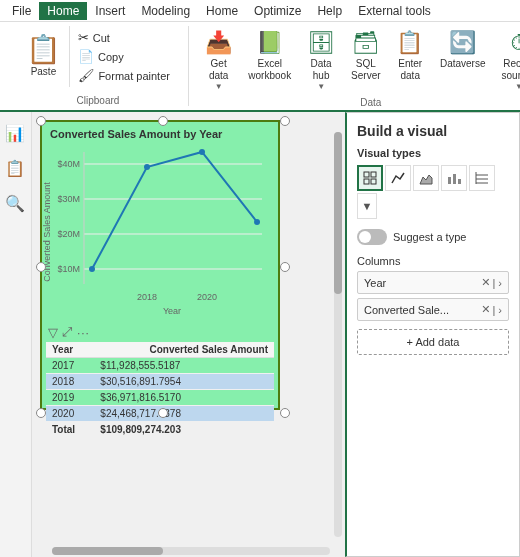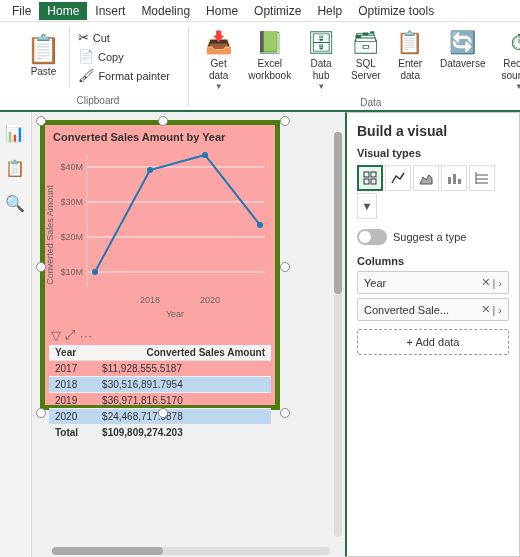--- a/index.html
+++ b/index.html
@@ -36,21 +36,21 @@
     .main { display: flex; height: calc(557px - 22px - 90px); background: #f0f0f0; }
 
     
     .left-sidebar { width: 32px; background: #f3f3f3; border-right: 1px solid #ddd; display: flex; flex-direction: column; align-items: center; padding-top: 8px; gap: 8px; }
     .sidebar-icon { font-size: 16px; color: #555; cursor: pointer; padding: 4px; border-radius: 2px; }
 
     
     .canvas { flex: 1; background: #f0f0f0; padding: 8px; position: relative; overflow: hidden; }
 
     
-    .visual-container { background: #fca5a5; border: 5px solid #4d7c0f; position: absolute; top: 8px; left: 8px; width: 240px; height: 290px; }
+    .visual-container { background: #86efac; border: 2px solid #4d7c0f; position: absolute; top: 8px; left: 8px; width: 240px; height: 290px; }
     .visual-title { font-size: 11px; font-weight: 600; color: #333; padding: 6px 8px 2px; }
 
     
     .chart-area { width: 100%; height: 180px; position: relative; }
 
     
     .data-table { width: 100%; font-size: 10px; border-collapse: collapse; }
     .data-table th { background: #f5f5f5; border-bottom: 1px solid #ddd; padding: 2px 6px; text-align: left; font-weight: 600; color: #333; }
     .data-table td { padding: 2px 6px; border-bottom: 1px solid #f0f0f0; color: #333; }
     .data-table tr.highlighted td { background: #bdd7ee; }
@@ -73,21 +73,21 @@
     .visual-type-btn.active { border: 2px solid #217346; background: #e8f5ef; }
     .visual-type-more { width: 20px; height: 26px; border: 1px solid #ddd; display: flex; align-items: center; justify-content: center; cursor: pointer; font-size: 11px; color: #555; }
 
     
     .suggest-row { display: flex; align-items: center; gap: 6px; margin-bottom: 10px; }
     .toggle-knob { width: 12px; height: 12px; background: #fff; border-radius: 50%; position: absolute; left: 16px; }
     .toggle-off { width: 30px; height: 16px; background: #bbb; border-radius: 8px; display: flex; align-items: center; cursor: pointer; position: relative; }
     .suggest-label { font-size: 11px; color: #333; }
 
     
-    .columns-label { font-size: 11px; color: #333; font-weight: 700; margin-bottom: 4px; }
+    .columns-label { font-size: 11px; color: #333; font-weight: 400; margin-bottom: 4px; }
 
     
     .column-pill { display: flex; align-items: center; justify-content: space-between; border: 1px solid #ccc; background: #f9f9f9; padding: 4px 6px; margin-bottom: 4px; border-radius: 2px; font-size: 11px; }
     .column-pill-label { color: #333; flex: 1; overflow: hidden; text-overflow: ellipsis; white-space: nowrap; }
     .column-pill-actions { display: flex; align-items: center; gap: 2px; }
     .pill-icon-btn { cursor: pointer; color: #666; font-size: 11px; }
 
     
     .add-data-btn { width: 100%; border: 1px dashed #999; background: #fff; padding: 6px; text-align: center; cursor: pointer; font-size: 11px; color: #333; margin-top: 4px; border-radius: 2px; }
 
@@ -104,21 +104,21 @@
 <body>
 
 <div class="menubar">
   <span class="menubar-item">File</span>
   <span class="menubar-item active">Home</span>
   <span class="menubar-item">Insert</span>
   <span class="menubar-item">Modeling</span>
   <span class="menubar-item">Home</span>
   <span class="menubar-item">Optimize</span>
   <span class="menubar-item">Help</span>
-  <span class="menubar-item">Optimize tools</span>
+  <span class="menubar-item">External tools</span>
 </div>
 
 <div class="ribbon">
 
   <div class="ribbon-group">
     <div class="clipboard-group">
       <div class="paste-btn">
         <span class="paste-icon">📋</span>
         <span class="paste-label">Paste</span>
       </div>

